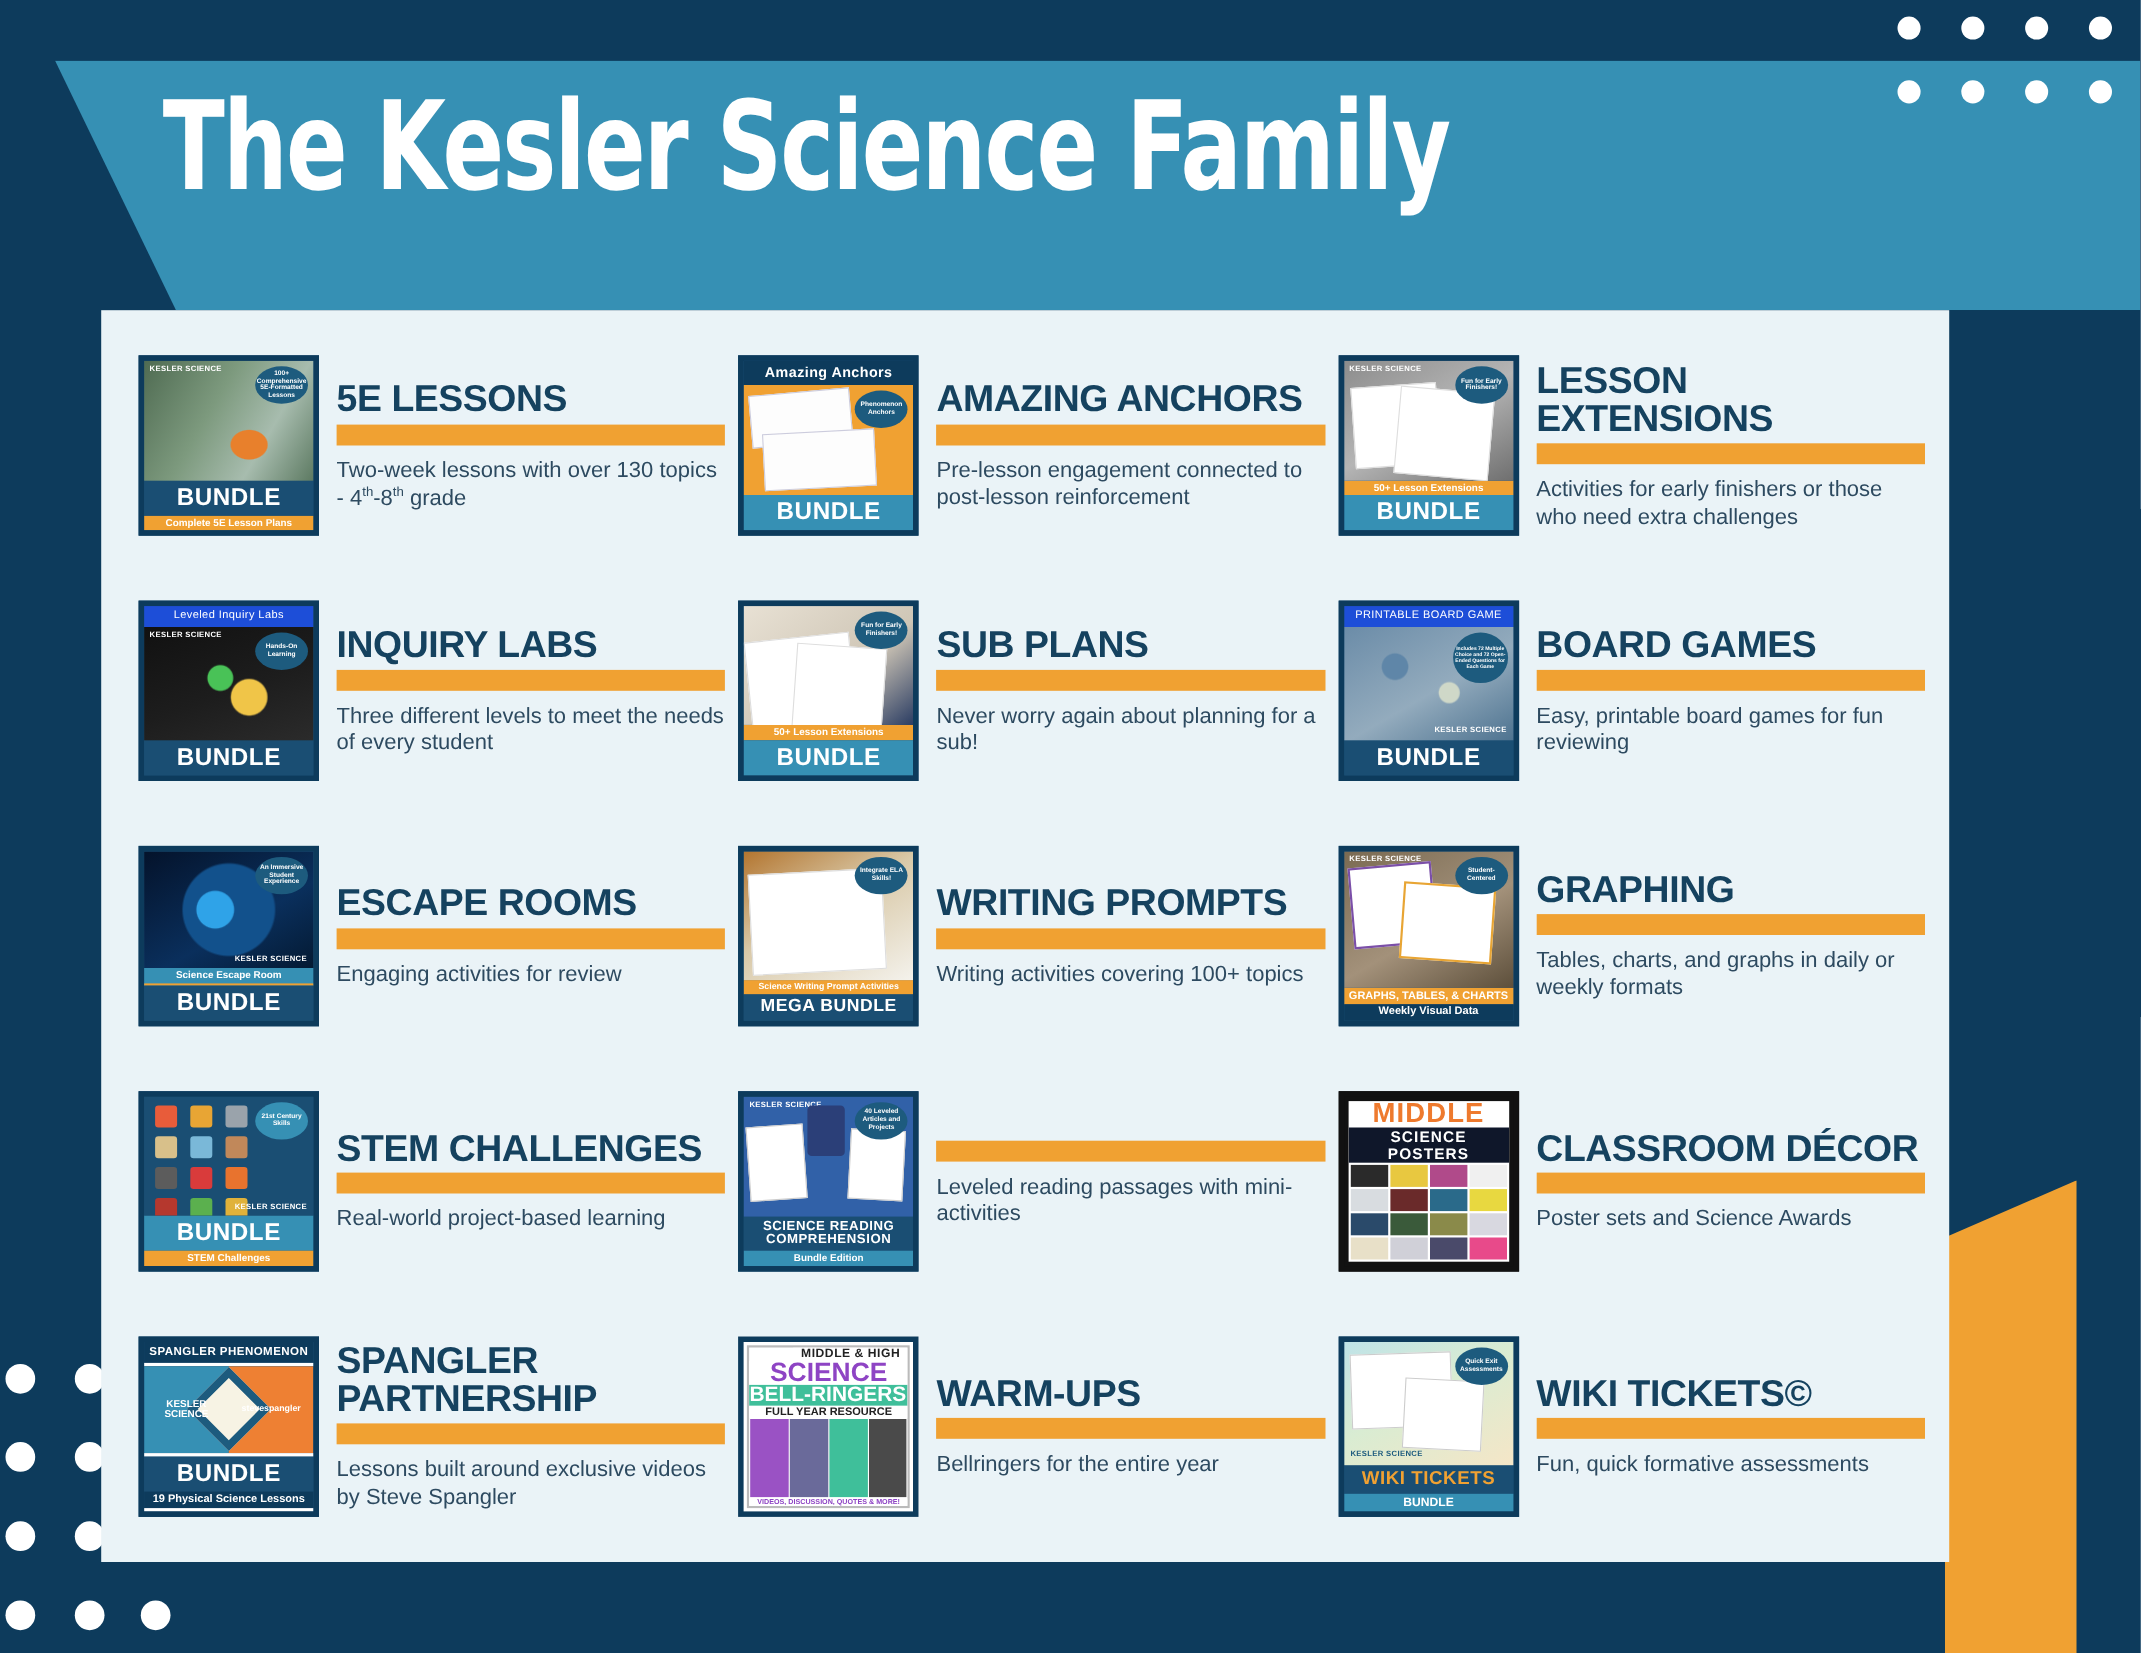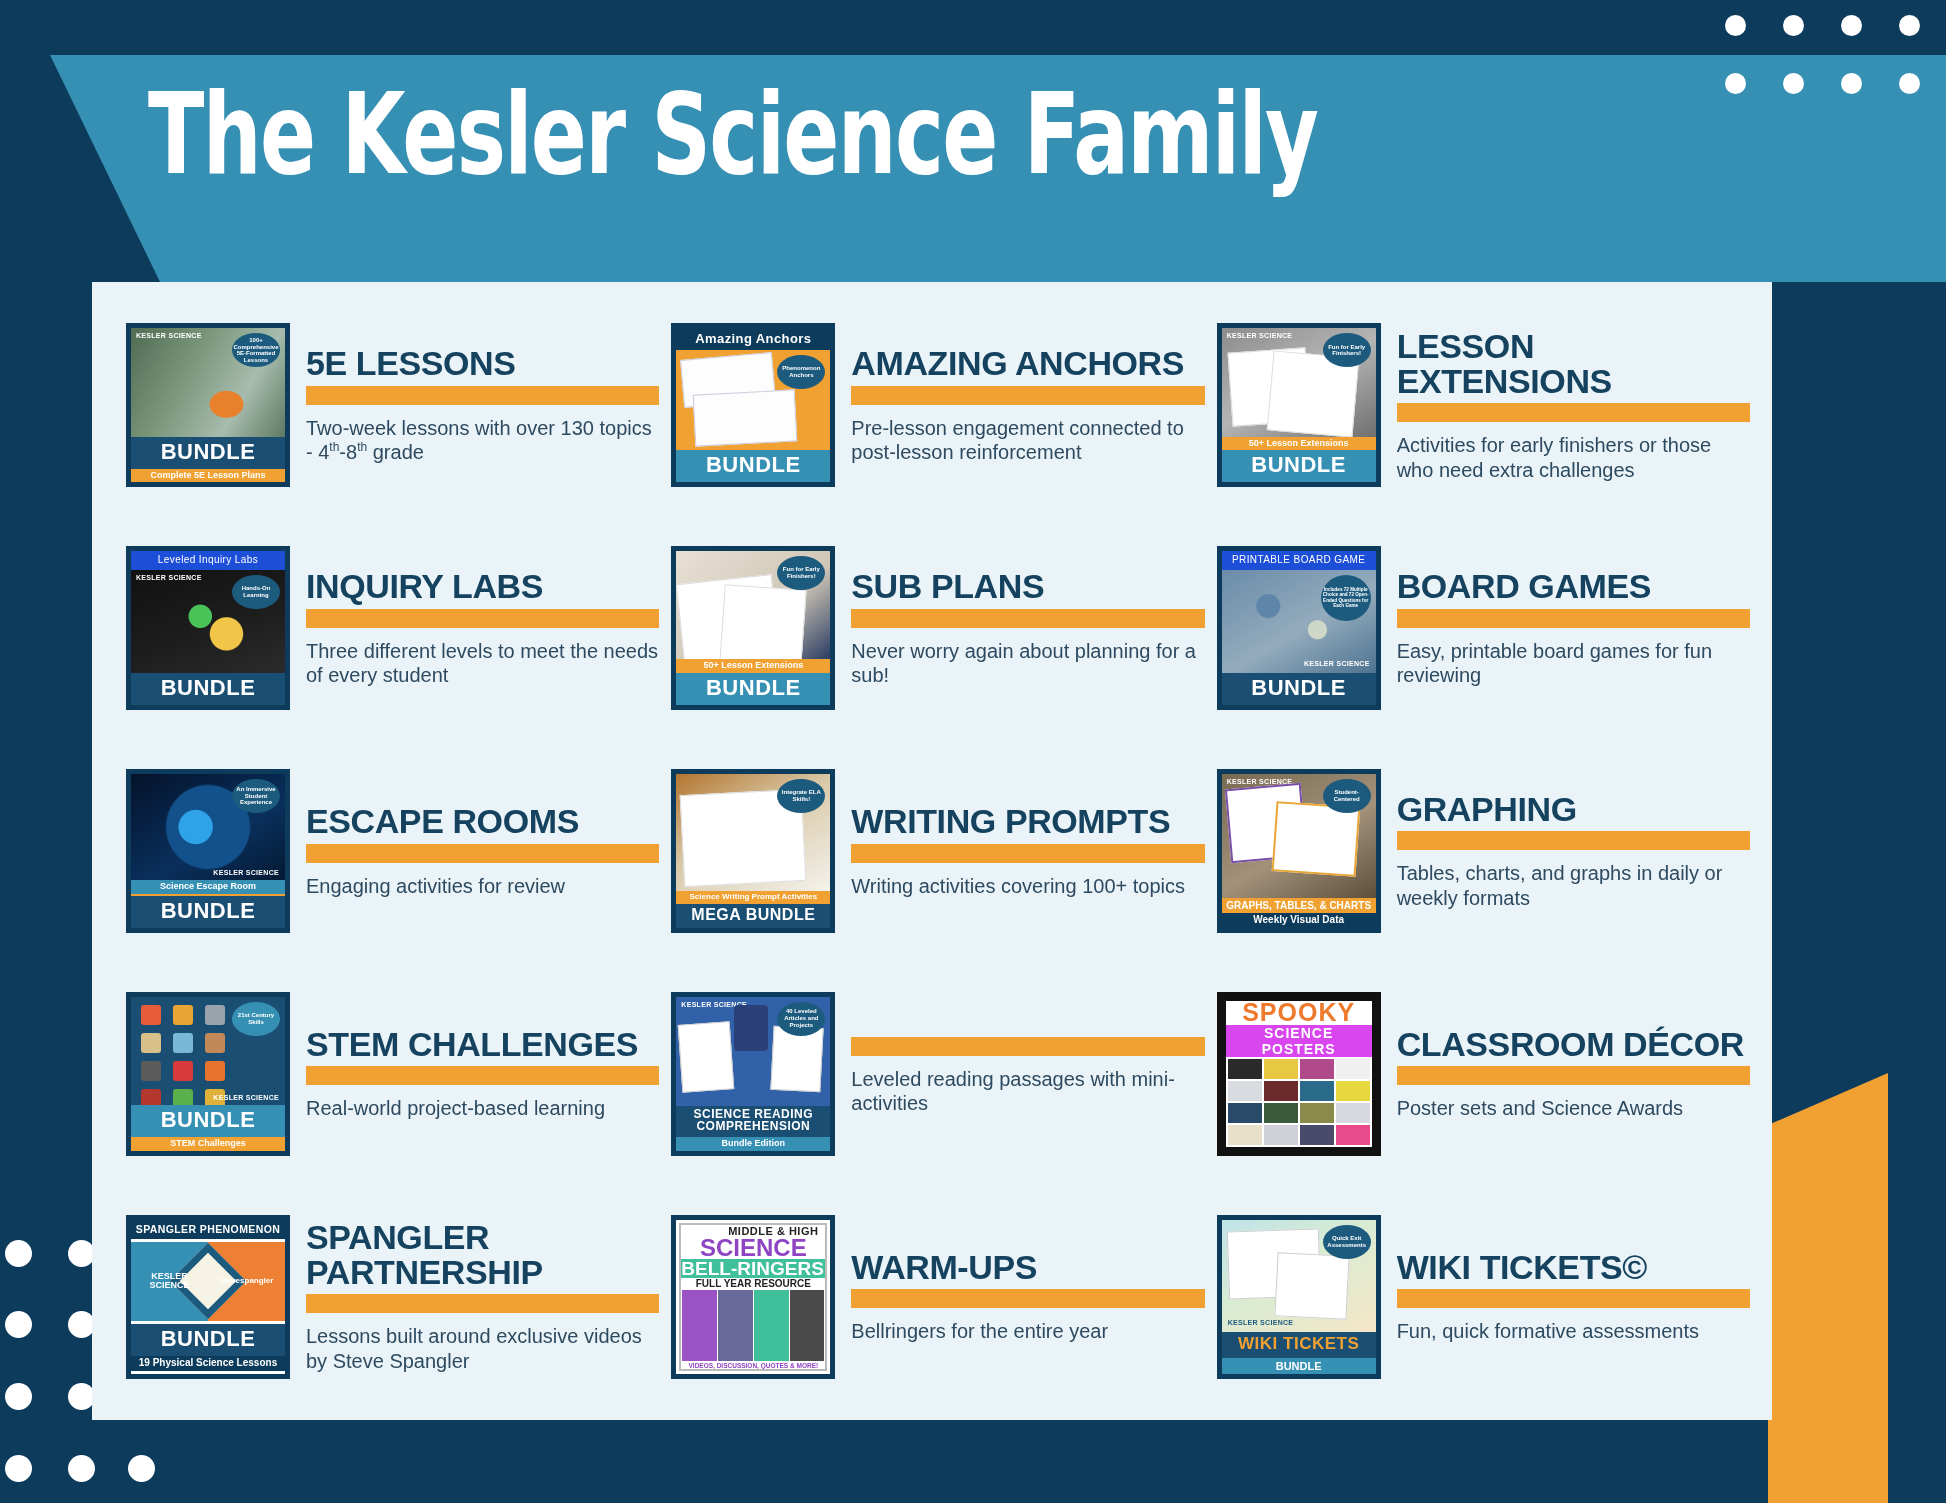--- a/index.html
+++ b/index.html
@@ -146,21 +146,21 @@
   .pic.extensions { background:linear-gradient(150deg,#8c8c8c,#b5b5b5 50%,#6f6f6f); }
   .pic.extensions .sheet { position:absolute; background:#fff; border:1px solid #ddd; }
   .pic.board { background:
      radial-gradient(circle at 30% 35%, #5f86a8 0 9%, transparent 10%),
      radial-gradient(circle at 62% 58%, #cfd8c8 0 8%, transparent 9%),
      linear-gradient(150deg,#6b8ca8,#93abbd 55%,#4e7390); }
   .pic.graphing { background:linear-gradient(150deg,#7a6a52,#a3917a 55%,#5d4f3b); }
   .pic.graphing .sheet { position:absolute; background:#fff; }
   .pic.spooky { background:#fff; display:flex; flex-direction:column; }
   .pic.spooky .s1 { color:#ee7a2e; font-size:25px; font-weight:bold; text-align:center; line-height:.95; letter-spacing:1px;}
-  .pic.spooky .s2 { background:#d946ef; color:#fff; font-size:14px; font-weight:bold; text-align:center; letter-spacing:1px;}
+  .pic.spooky .s2 { background:#0f172a; color:#fff; font-size:14px; font-weight:bold; text-align:center; letter-spacing:1px;}
   .pic.spooky .s3 { flex:1; display:flex; gap:2px; padding:2px; }
   .pic.spooky .s3 .col { flex:1; display:flex; flex-direction:column; gap:2px; }
   .pic.spooky .s3 .col span { flex:1; }
   .pic.wiki { background:linear-gradient(150deg,#bfe3e8,#d9ecd2 45%,#f5e6c7); }
   .pic.wiki .sheet { position:absolute; background:#fff; border:1px solid #ccc; }
 
   
   .txt { flex:1 1 auto; min-width:0; }
   .title {
     color:#15425f; font-weight:bold; letter-spacing:-.4px;
@@ -408,21 +408,21 @@
       </div>
       <div class="txt">
         <div class="rule"></div>
         <div class="desc">Leveled reading passages with mini-activities</div>
       </div>
     </div>
 
     <div class="card">
       <div class="thumb" style="background:#111;border-color:#111;">
         <div class="pic spooky" style="margin:4px;">
-          <div class="s1">SPOOKY</div>
+          <div class="s1">MIDDLE</div>
           <div class="s2">SCIENCE POSTERS</div>
           <div class="s3">
             <div class="col">
               <span style="background:#2a2a2a"></span>
               <span style="background:#d8dce0"></span>
               <span style="background:#2a4a6a"></span>
               <span style="background:#e8e0c8"></span>
             </div>
             <div class="col">
               <span style="background:#e8c840"></span>

